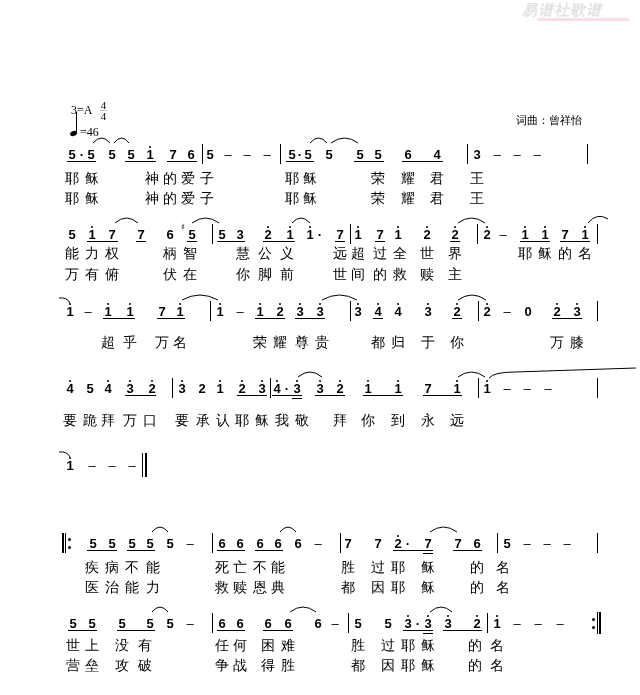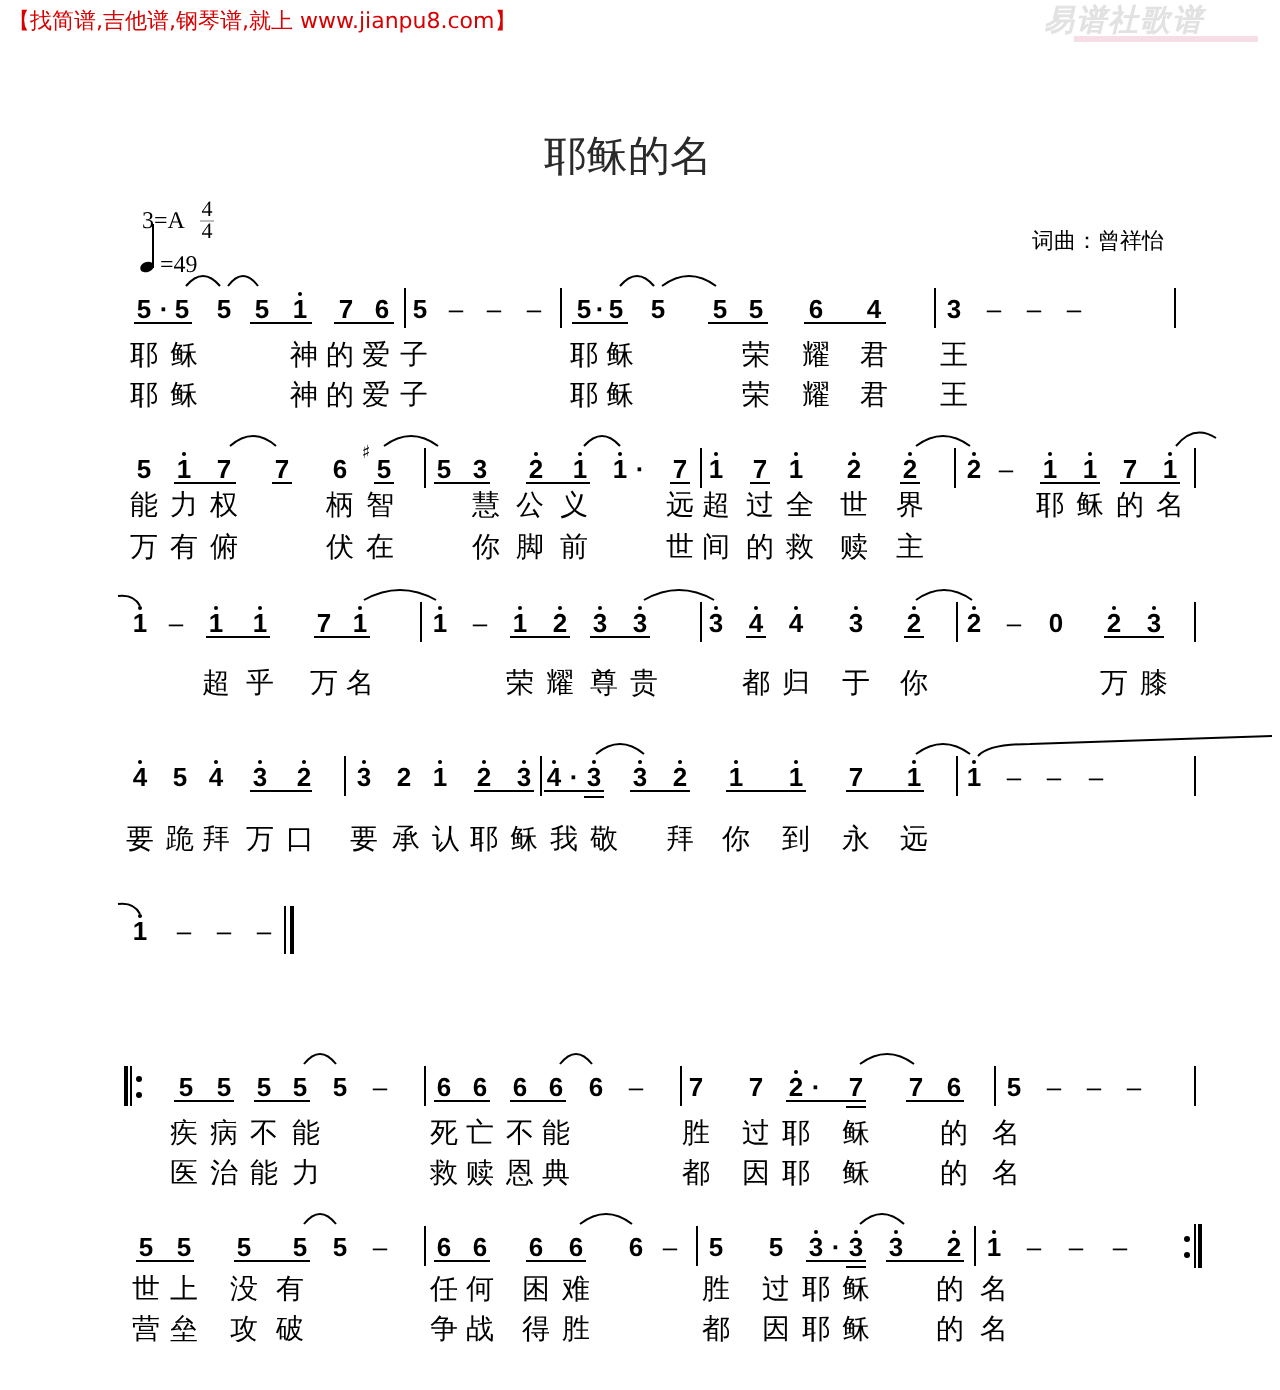--- a/index.html
+++ b/index.html
@@ -35,38 +35,36 @@
   .nt .hd { position: absolute; left: 50%; top: -2.5px; width: 2.4px; height: 2.4px; margin-left: -1.2px; border-radius: 50%; background: #000; }
   .bar { position: absolute; background: #000; }
   .rdot { position: absolute; width: 3px; height: 3px; border-radius: 50%; background: #000; }
   .beam { position: absolute; height: 1px; background: #000; }
   .ly { position: absolute; width: 18px; margin-left: -9px; text-align: center; font-size: 14px; line-height: 16px; white-space: nowrap; font-family: "DejaVu Sans", sans-serif; }
 </style>
 </head>
 <body>
 
 <div id="page">
-  <a id="header-link" class="abs" href="#" style="color: rgb(216, 0, 0);">【找简谱,吉他谱,钢琴谱,就上 www.jianpu8.com】</a>
   <div id="watermark" class="abs">易谱社歌谱</div>
   <div id="watermark-bar" class="abs"></div>
 
-  <h1 id="title" class="abs">耶稣的名</h1>
 
   <div id="key" class="abs">3=A</div>
   <div id="timesig" class="abs">
     <span>4</span>
     <span class="frac-line"></span>
     <span>4</span>
   </div>
   <div id="tempo" class="abs">
     <span class="qnote">
         <i class="stem"></i>
         <i class="head"></i>
       </span>
-    <span class="tval">=49</span>
+    <span class="tval">=46</span>
   </div>
 
   <div id="credits" class="abs">词曲：曾祥怡</div>
 
   <svg id="ties-layer" width="640" height="695">
       <path d="M93,143 Q101.5,133 110,143"></path>
       <path d="M114,143 Q121.5,133 129,143"></path>
       <path d="M310,143 Q318.5,133 327,143"></path>
       <path d="M331,143 Q344.5,133 358,143"></path>
       <path d="M115,223 Q126.5,213 138,223"></path>

